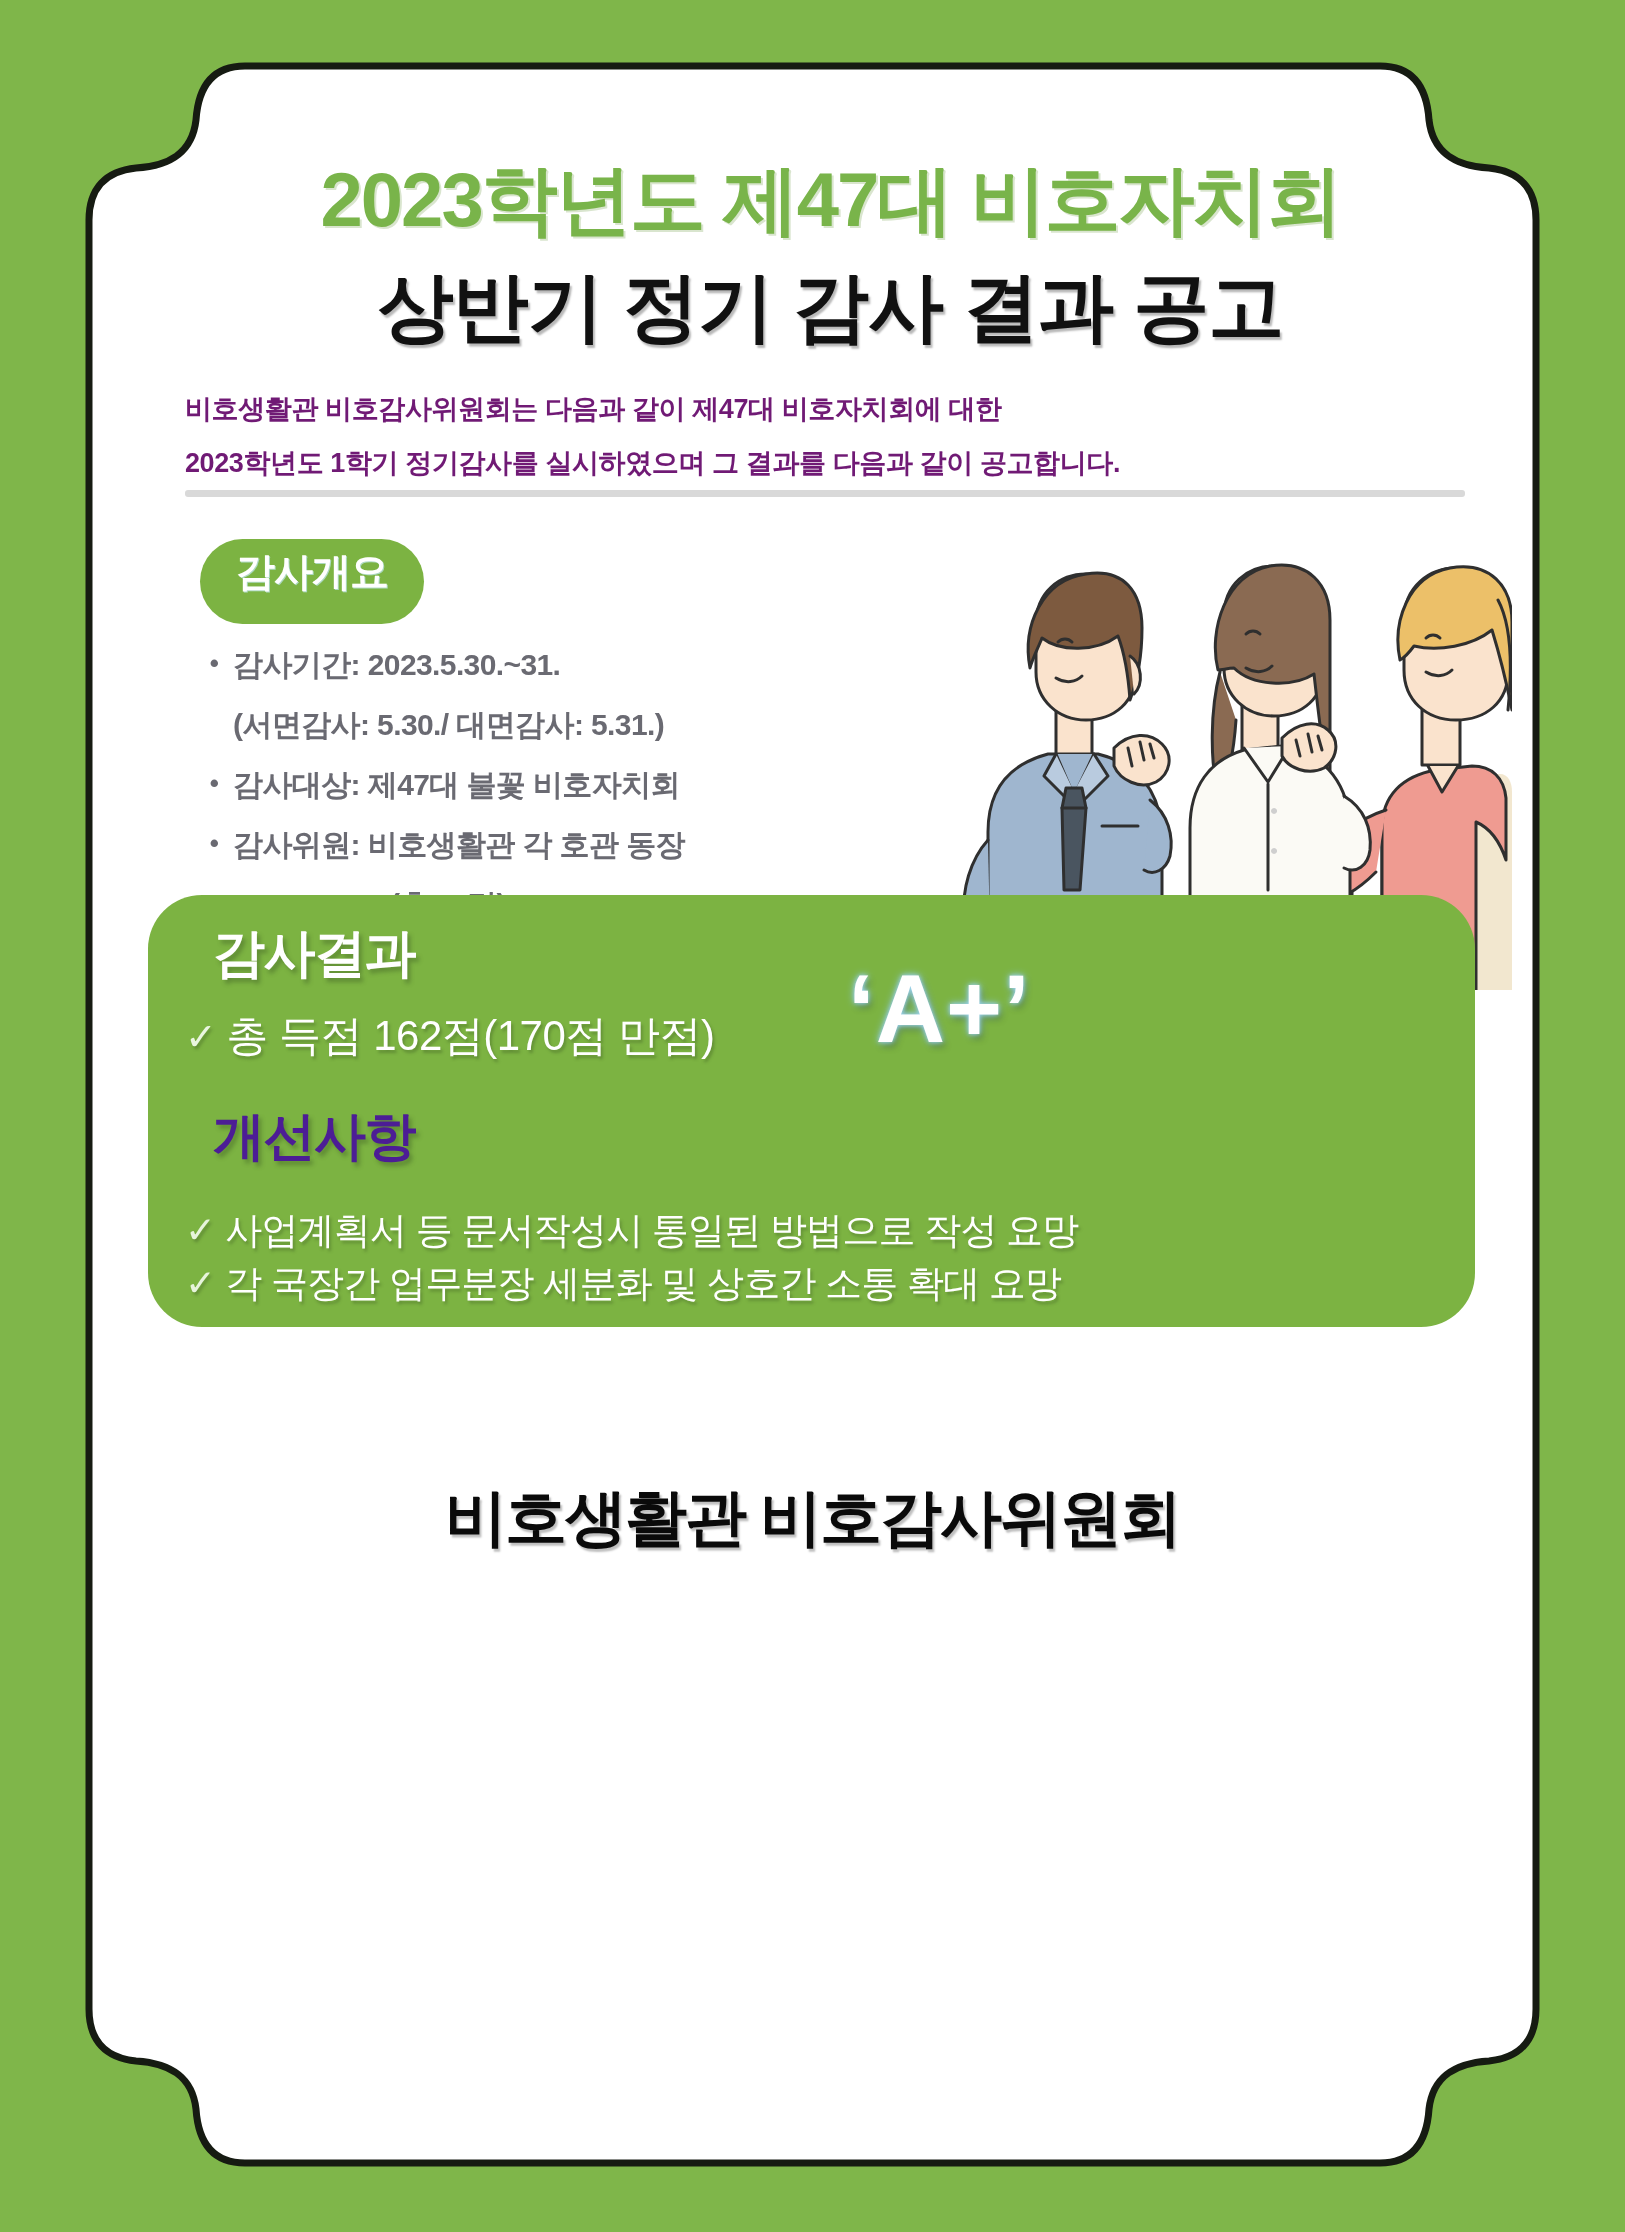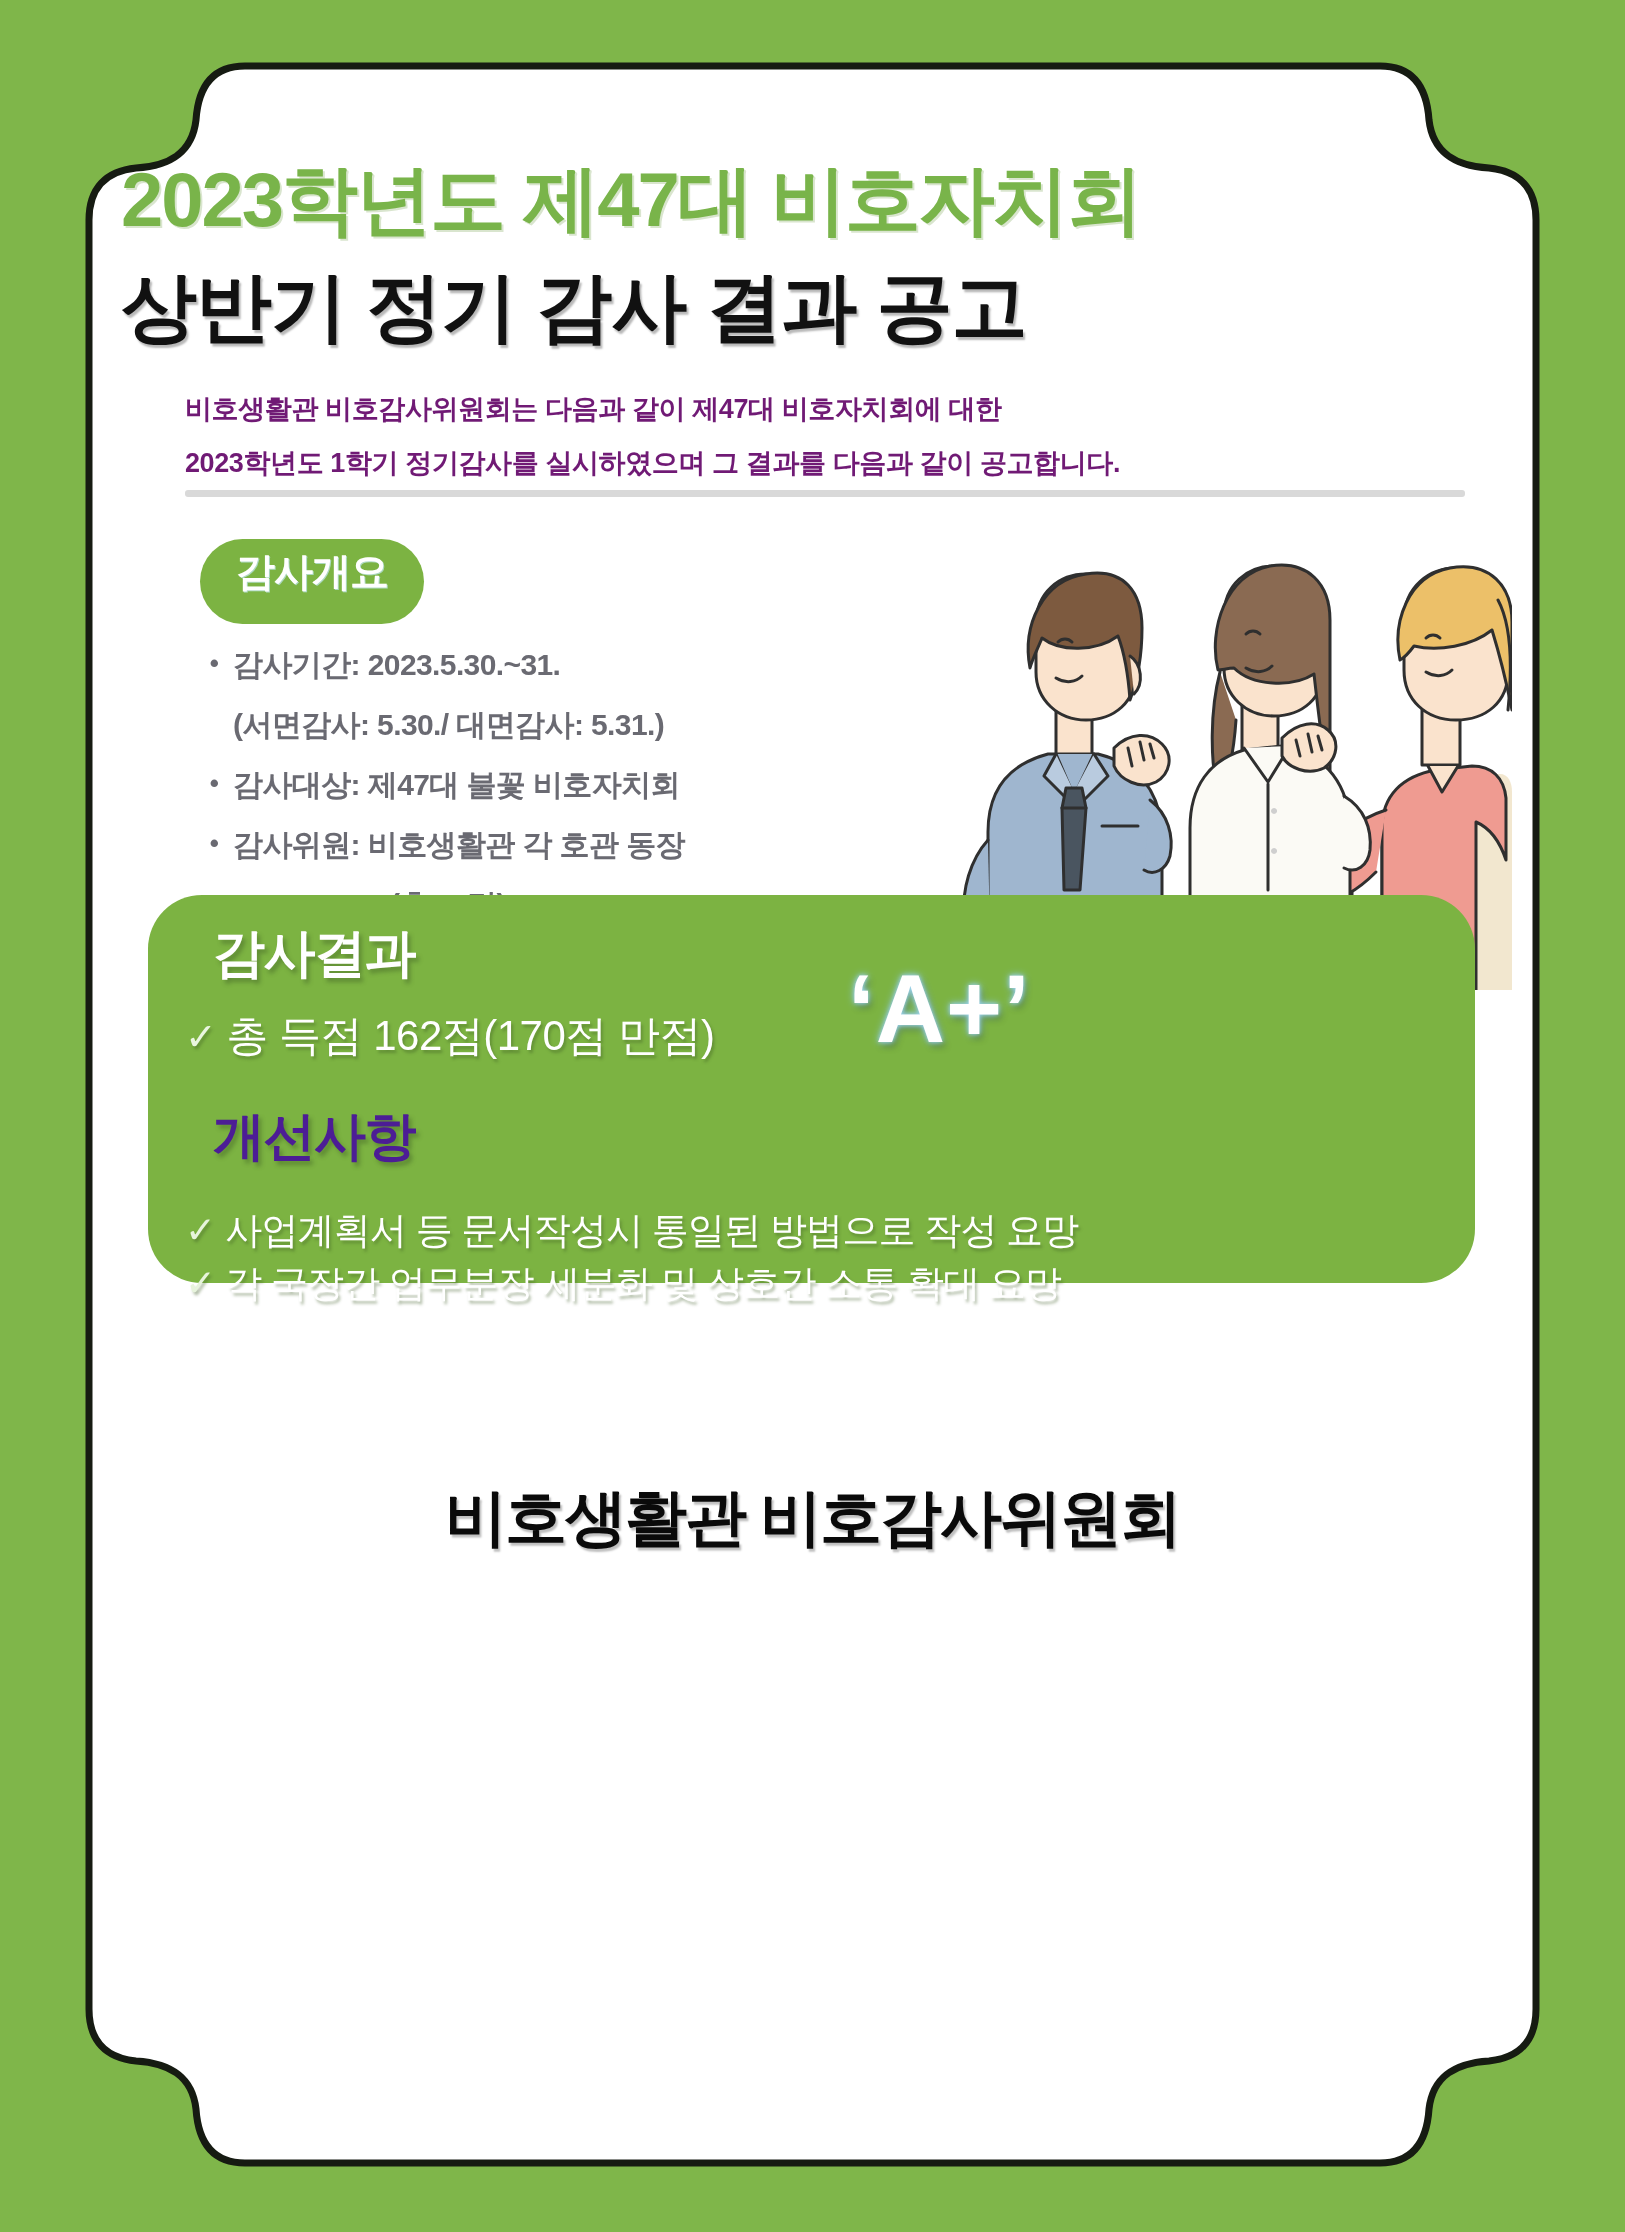--- a/index.html
+++ b/index.html
@@ -49,21 +49,21 @@
     width: 100%;
     height: 100%;
   }
 
   
   .title-block {
     position: absolute;
     left: 0;
     top: 95px;
     width: 100%;
-    text-align: left;
+    text-align: center;
     padding-left: 36px;
   }
   .title-line1 {
     font-size: 76px;
     font-weight: 700;
     color: #79b44a;
     letter-spacing: -2px;
     line-height: 1.12;
     text-shadow: 2px 2px 0 rgba(120,160,80,.28);
     white-space: nowrap;
@@ -168,21 +168,21 @@
     overflow: hidden;
   }
   .people svg { display: block; width: 100%; height: 100%; }
 
   
   .result-card {
     position: absolute;
     left: 63px;
     top: 833px;
     width: 1327px;
-    height: 388px;
+    height: 432px;
     background: #7cb342;
     border-radius: 54px;
   }
 
   .res-title {
     position: absolute;
     left: 65px;
     top: 32px;
     color: #ffffff;
     font-size: 52px;

